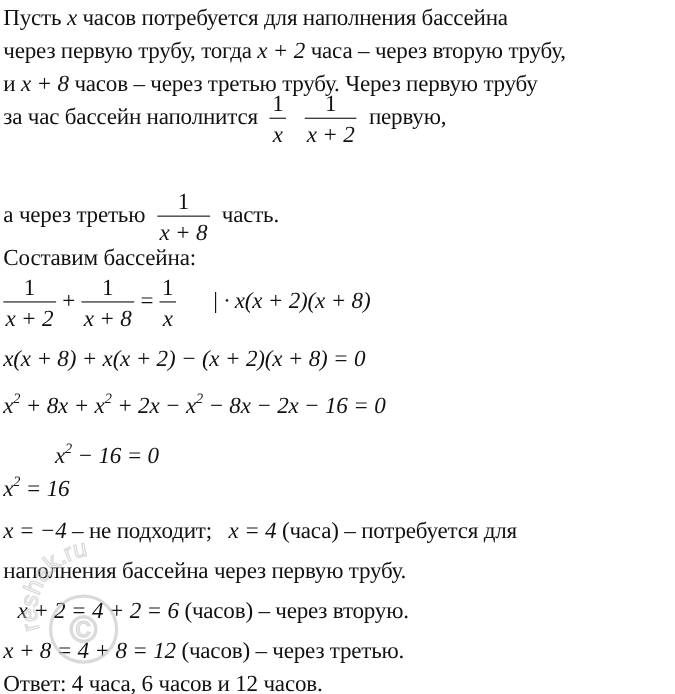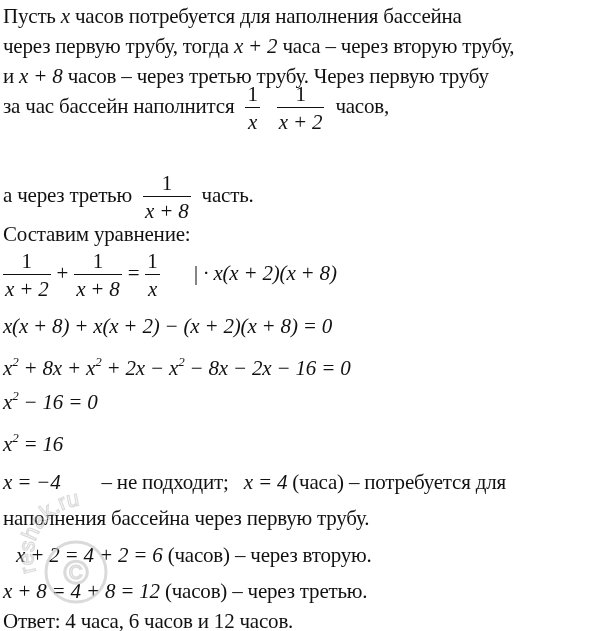--- a/index.html
+++ b/index.html
@@ -44,33 +44,33 @@
 <div class="line" style="top:83px;">
   <span>за час бассейн наполнится </span>
   <span class="frac">
     <span class="num">1</span>
     <span class="den m">x</span>
   </span>
   <span class="frac">
     <span class="num">1</span>
     <span class="den m">x + 2</span>
   </span>
-  <span> часов,</span>
+  <span> первую,</span>
 </div>
 
 <div class="line" style="top:172px;">
   <span>а через третью </span>
   <span class="frac">
     <span class="num">1</span>
     <span class="den m">x + 8</span>
   </span>
   <span> часть.</span>
 </div>
 
-<div class="line" style="top:224px;">Составим уравнение:</div>
+<div class="line" style="top:224px;">Составим бассейна:</div>
 
 <div class="line" style="top:250px;">
   <span class="frac" style="margin-left:0;">
     <span class="num">1</span>
     <span class="den m">x + 2</span>
   </span><span>+</span><span class="frac">
     <span class="num">1</span>
     <span class="den m">x + 8</span>
   </span><span>=</span><span class="frac">
     <span class="num">1</span>
@@ -78,30 +78,30 @@
   </span>
   <span class="m" style="margin-left:22px;">| · x(x + 2)(x + 8)</span>
 </div>
 
 <div class="line m" style="top:316px;">x(x + 8) + x(x + 2) − (x + 2)(x + 8) = 0</div>
 
 <div class="line m" style="top:358px;">
   <span>x</span><sup>2</sup><span> + 8x + x</span><sup>2</sup><span> + 2x − x</span><sup>2</sup><span> − 8x − 2x − 16 = 0</span>
 </div>
 
-<div class="line m" style="top:392px;">
+<div class="line m" style="top:404px;margin-left:47px;">
   <span>x</span><sup>2</sup><span> − 16 = 0</span>
 </div>
 
 <div class="line m" style="top:434px;">
   <span>x</span><sup>2</sup><span> = 16</span>
 </div>
 
 <div class="line" style="top:472px;">
-  <span class="m">x = −4</span><span style="white-space:pre;padding-left:36px;"> – не подходит;   </span><span class="m">x = 4</span><span> (часа) – потребуется для</span>
+  <span class="m">x = −4</span><span style="white-space:pre;"> – не подходит;   </span><span class="m">x = 4</span><span> (часа) – потребуется для</span>
 </div>
 
 <div class="line" style="top:508px;">наполнения бассейна через первую трубу.</div>
 
 <div class="line" style="top:545px;margin-left:13px;">
   <span class="m">x + 2 = 4 + 2 = 6</span><span> (часов) – через вторую.</span>
 </div>
 
 <div class="line" style="top:581px;">
   <span class="m">x + 8 = 4 + 8 = 12</span><span> (часов) – через третью.</span>

